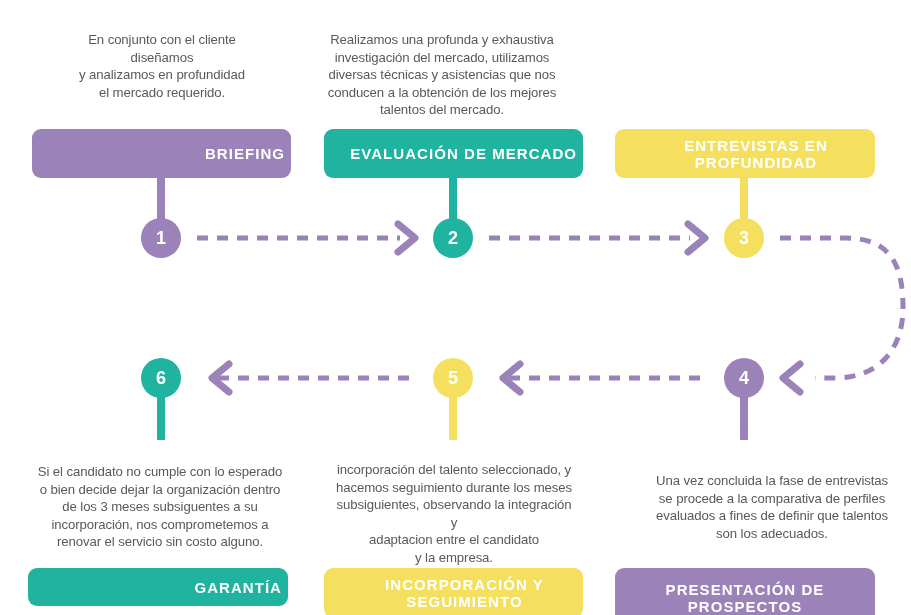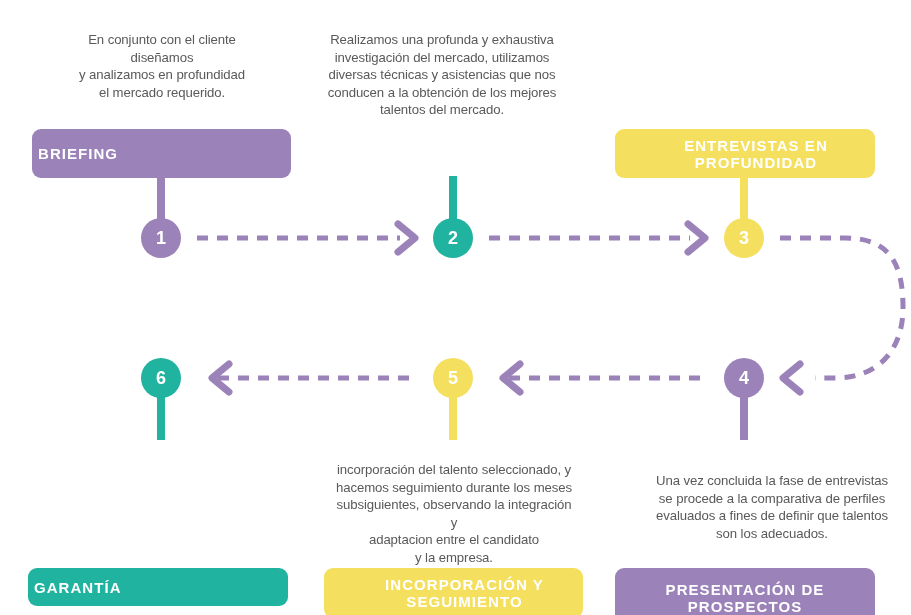--- a/index.html
+++ b/index.html
@@ -29,21 +29,21 @@
     letter-spacing: -0.1px;
     white-space: pre-line;
   }
 
   
   .bar {
     position: absolute;
     border-radius: 9px;
     display: flex;
     align-items: center;
-    justify-content: flex-start;
+    justify-content: flex-end;
     color: #ffffff;
     font-weight: bold;
     font-size: 15px;
     letter-spacing: 1.05px;
     font-family: "Liberation Sans", sans-serif;
     box-sizing: border-box;
     text-align: center;
     padding: 0 6px;
   }
   .bar.purple { background: #9b82b9; }
@@ -104,20 +104,23 @@
 investigación del mercado, utilizamos
 diversas técnicas y asistencias que nos
 conducen a la obtención de los mejores
 talentos del mercado.</div>
 
 
   <div class="bar purple" style="left:32px; top:129px; width:259px; height:49px;">
     <span>BRIEFING</span>
   </div>
 
+  <div class="bar teal" style="left:324px; top:129px; width:259px; height:49px;">
+    <span>EVALUACIÓN DE MERCADO</span>
+  </div>
 
   <div class="bar yellow" style="left:615px; top:129px; width:260px; height:49px;">
     <span>ENTREVISTAS EN PROFUNDIDAD</span>
   </div>
 
   <div class="stem up purple" style="left:157px; top:176px; height:48px;"></div>
   <div class="stem up teal" style="left:449px; top:176px; height:48px;"></div>
   <div class="stem up yellow" style="left:740px; top:176px; height:48px;"></div>
 
   <div class="node purple" style="left:141px; top:218px;">
@@ -137,20 +140,25 @@
     <span>5</span>
   </div>
   <div class="node purple" style="left:724px; top:358px;">
     <span>4</span>
   </div>
 
   <div class="stem down teal" style="left:157px; top:392px; height:48px;"></div>
   <div class="stem down yellow" style="left:449px; top:392px; height:48px;"></div>
   <div class="stem down purple" style="left:740px; top:392px; height:48px;"></div>
 
+  <div class="desc" style="left:36px; top:463px; width:248px;">Si el candidato no cumple con lo esperado
+o bien decide dejar la organización dentro
+de los 3 meses subsiguentes a su
+incorporación, nos comprometemos a
+renovar el servicio sin costo alguno.</div>
 
   <div class="desc" style="left:332px; top:461px; width:244px;">incorporación del talento seleccionado, y
 hacemos seguimiento durante los meses
 subsiguientes, observando la integración y
 adaptacion entre el candidato
 y la empresa.</div>
 
   <div class="desc" style="left:628px; top:472px; width:236px;margin-left:26px;">Una vez concluida la fase de entrevistas
 se procede a la comparativa de perfiles
 evaluados a fines de definir que talentos

